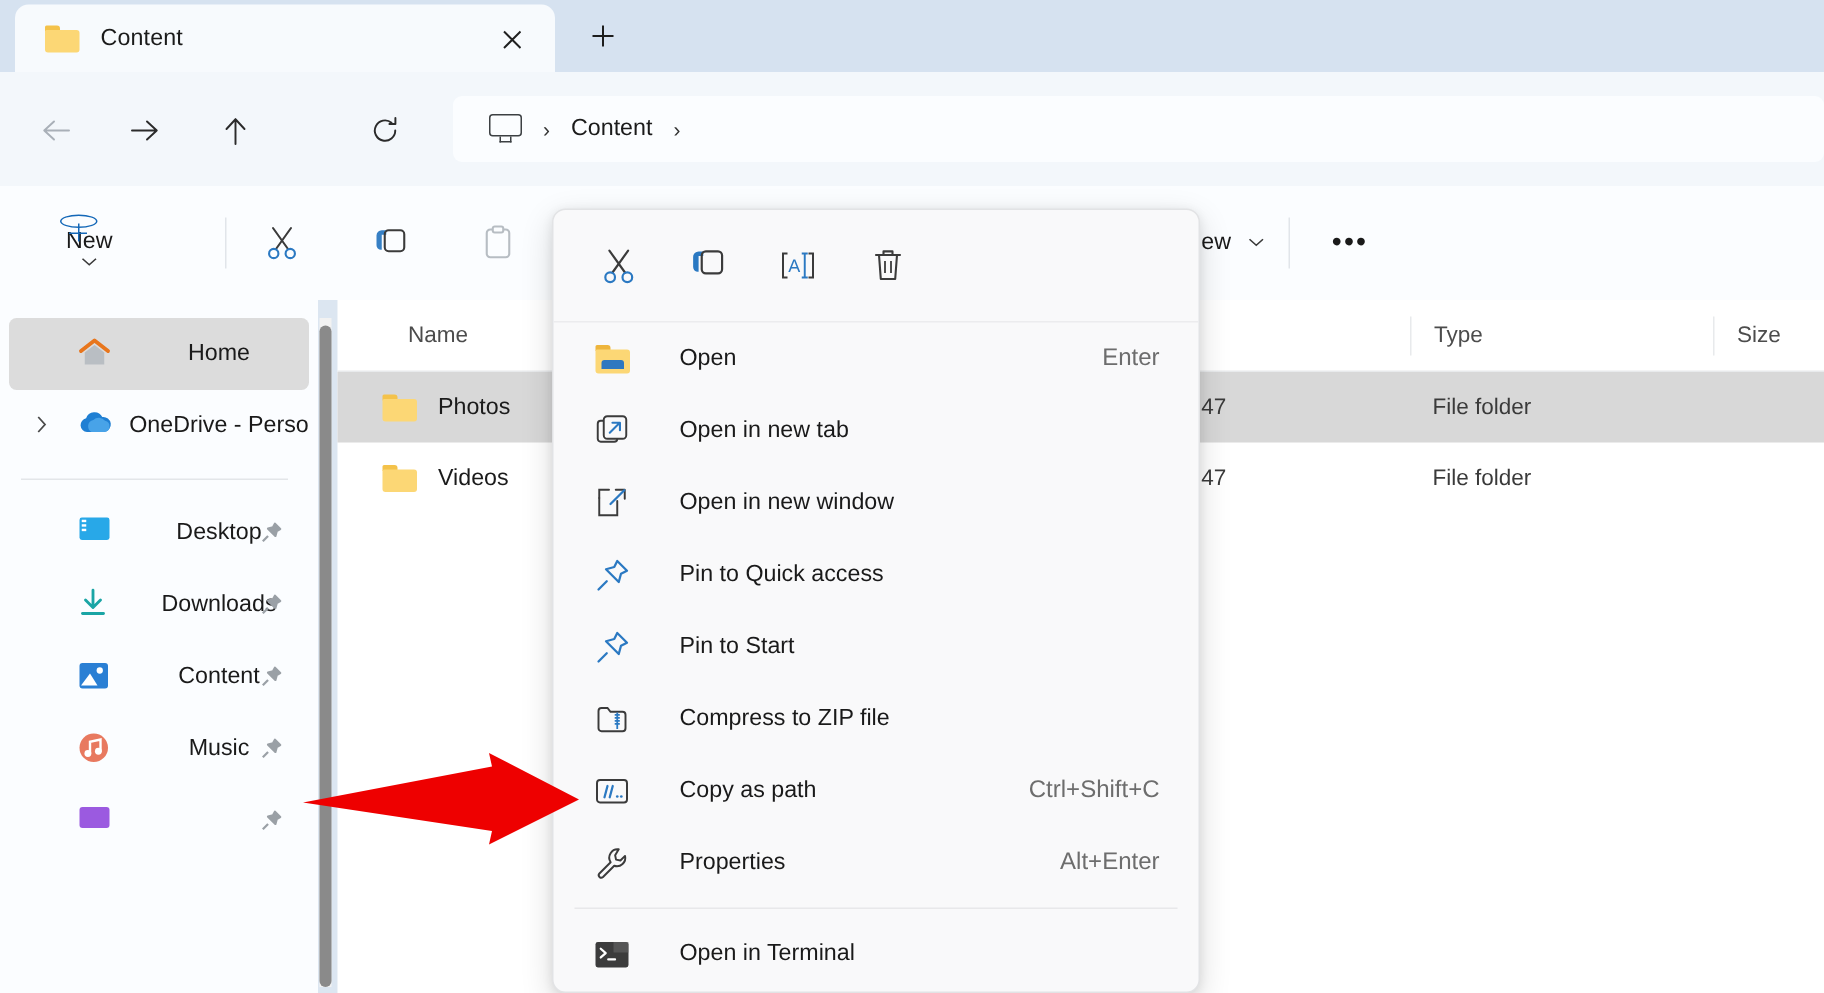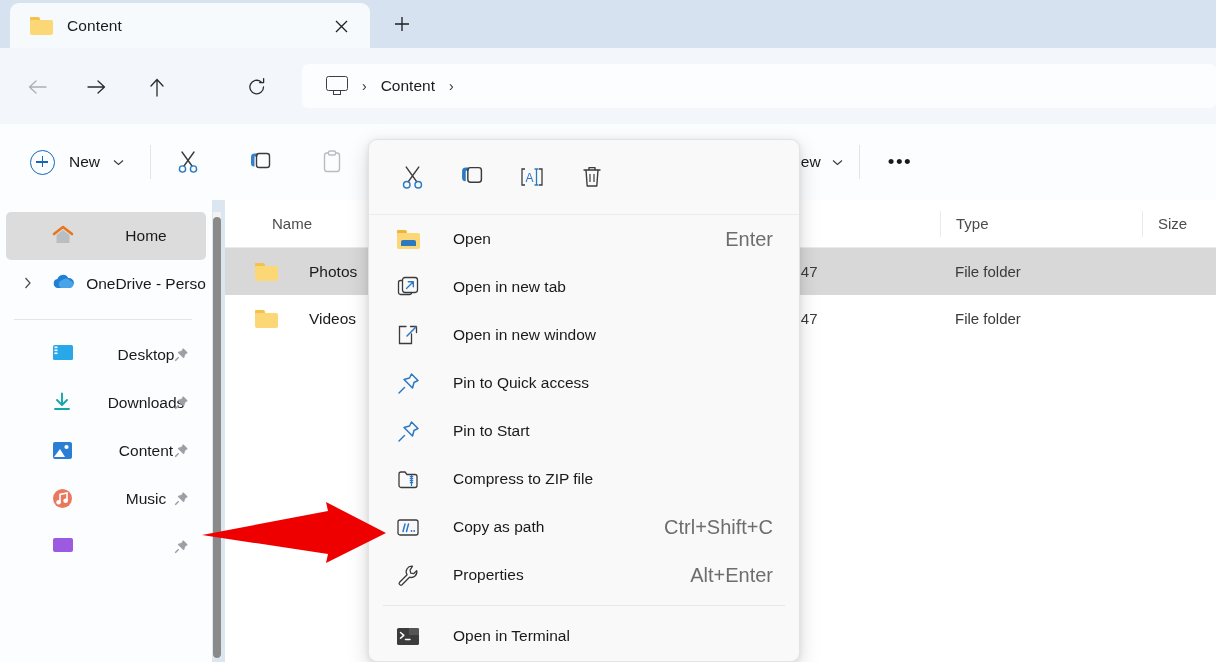--- a/index.html
+++ b/index.html
@@ -83,21 +83,21 @@
   .crumb-sep { margin: 0 14px; font-size: 14px; color: #333; }
   .crumb-text { font-size: 15.5px; color: #1b1b1b; }
 
   
   .cmdbar {
     position: absolute; left: 0; top: 124px; width: 1216px; height: 76px;
     background: #fbfdff;
   }
   .newbtn {
     position: absolute; left: 22px; top: 143px; height: 38px;
-    display: flex; align-items: center; padding: 0 8px;
+    display: flex; align-items: center; padding: 0 8px; flex-direction: column;
   }
   .plus-circle {
     width: 25px; height: 25px; border: 1.6px solid #1468b8; border-radius: 50%;
     position: relative;
   }
   .plus-circle::before, .plus-circle::after {
     content: ""; position: absolute; background: #1468b8;
   }
   .plus-circle::before { left: 5px; top: 10.7px; width: 11.5px; height: 1.7px; }
   .plus-circle::after  { top: 5px; left: 10.7px; height: 11.5px; width: 1.7px; }
@@ -173,21 +173,21 @@
   .col-header .col {
     font-size: 15px; color: #4c4c4c; position: absolute;
     border-left: 1px solid #e8eaec; height: 26px; display: flex; align-items: center;
     padding-left: 15px;
   }
   .col-header .col.first { border-left: none; }
   .row {
     position: relative; height: 47px; display: flex; align-items: center;
   }
   .row.selected { background: #d8d8d8; }
-  .cell { position: absolute; font-size: 15.5px; color: #1b1b1b; display: flex; align-items: center; gap: 17px; }
+  .cell { position: absolute; font-size: 15.5px; color: #1b1b1b; display: flex; align-items: center; }
   .row-folder-icon { width: 23px; height: 18px; position: relative; }
   .row-folder-icon .fback {
     position: absolute; left: 0; top: 0; width: 10px; height: 4px;
     background: #f4c24a; border-radius: 1px 2px 0 0;
   }
   .row-folder-icon .ffront {
     position: absolute; left: 0; top: 3px; width: 23px; height: 15px;
     background: #fcd775; border-radius: 1px 2px 2px 2px;
   }
   .cell-date, .cell-type, .cell-size { color: #3a3a3a; font-size: 15px; }
@@ -219,21 +219,21 @@
     margin: 0 4px; border-radius: 5px; gap: 12px;
   }
   .ctx-ico {
     width: 26px; height: 26px; margin-left: 22px;
     display: flex; align-items: center; justify-content: center;
   }
   .ctx-label {
     margin-left: 20px; font-size: 15.5px; color: #1a1a1a; white-space: nowrap;
   }
   .ctx-accel {
-    position: absolute; right: 22px; font-size: 20px; color: #6d6d6d;
+    position: absolute; right: 22px; font-size: 16px; color: #6d6d6d;
   }
   .ctx-sep { height: 1px; background: #e8e8ea; margin: 6px 14px; }
 
   
   .ico-folder-open { width: 23px; height: 19px; position: relative; }
   .ico-folder-open .fb {
     position: absolute; left: 0; top: 0; width: 10px; height: 4px;
     background: #eeb53c; border-radius: 1px 2px 0 0;
   }
   .ico-folder-open .ff {

